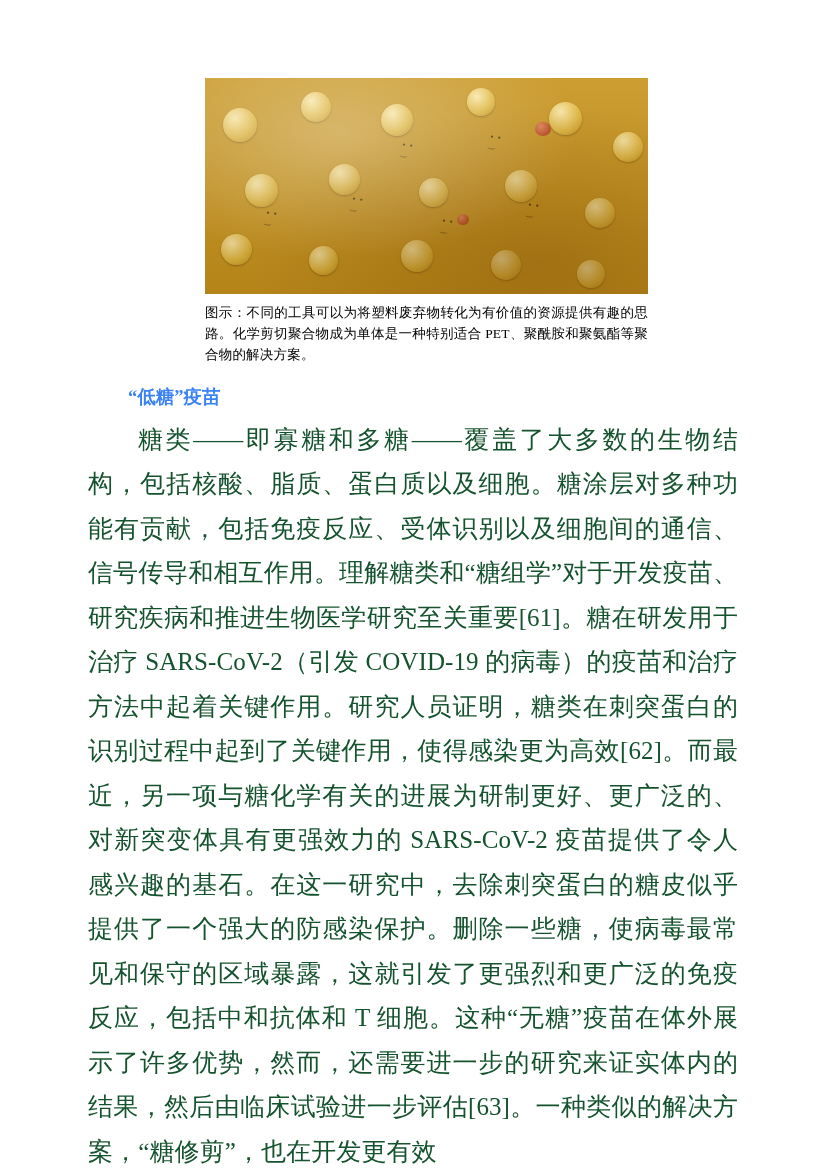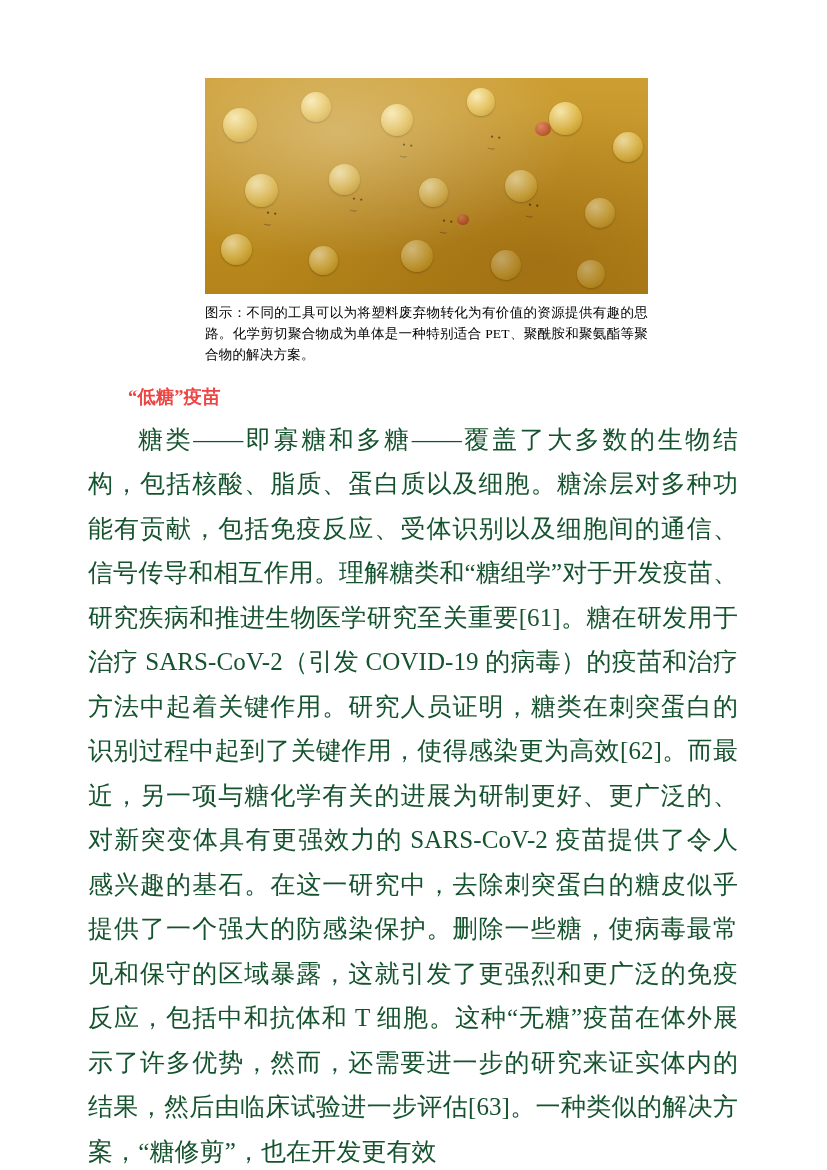--- a/index.html
+++ b/index.html
@@ -97,21 +97,21 @@
     letter-spacing: 0.2px;
   }
 
   
   h2.section-heading {
     font-size: 18.5px;
     font-weight: bold;
     margin: 18px 0 6px 0;
     padding-left: 40px;
     line-height: 1.5;
-    color: #ef4444;
+    color: #3b82f6;
   }
 
   
   p.body-text {
     font-size: 25px;
     line-height: 1.78;
     margin: 0;
     text-align: justify;
     text-justify: inter-ideograph;
     text-indent: 2em;

